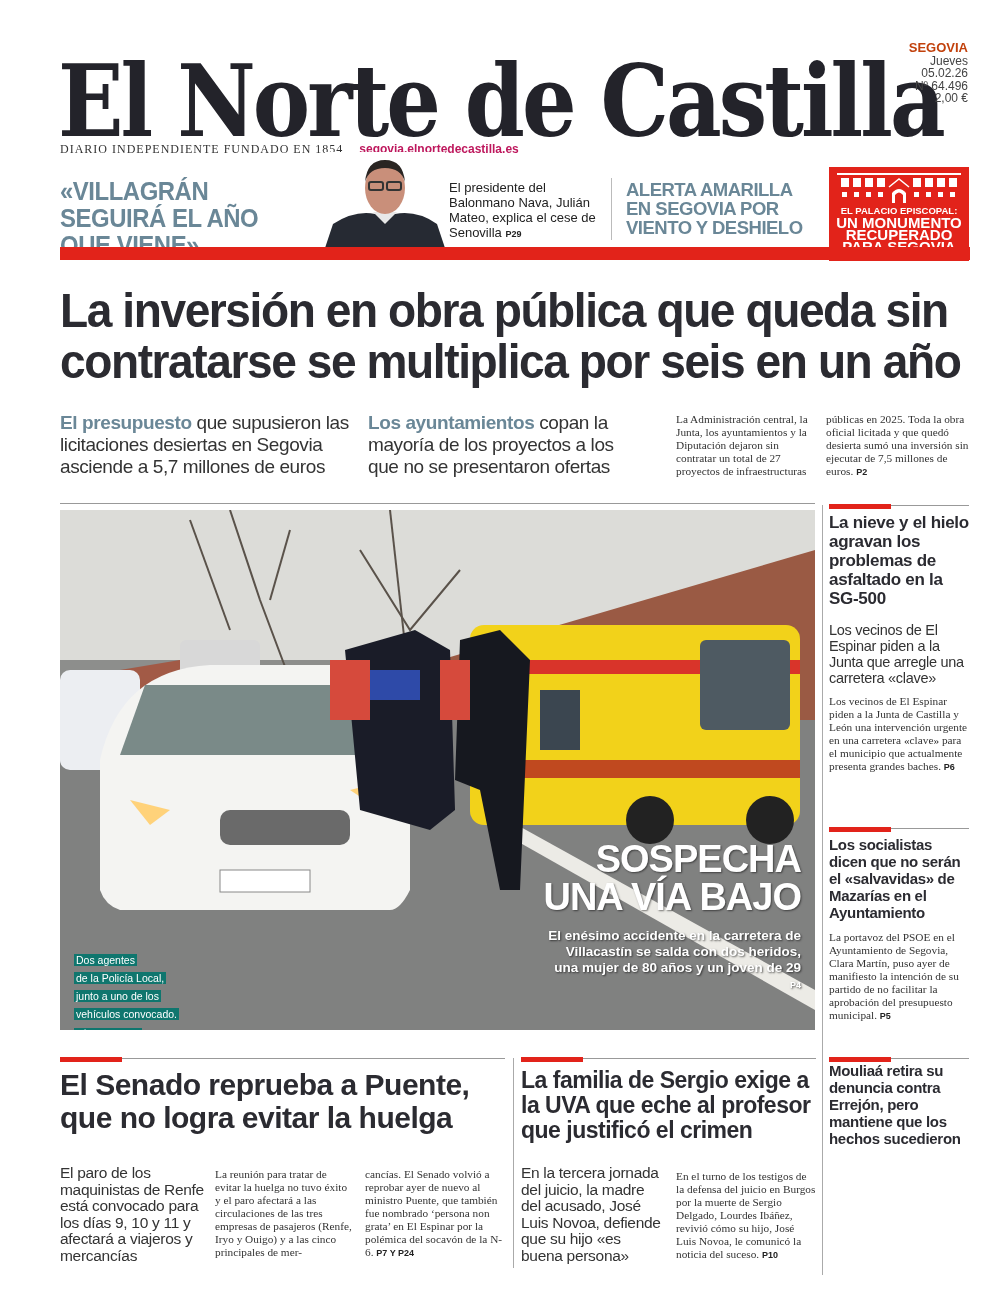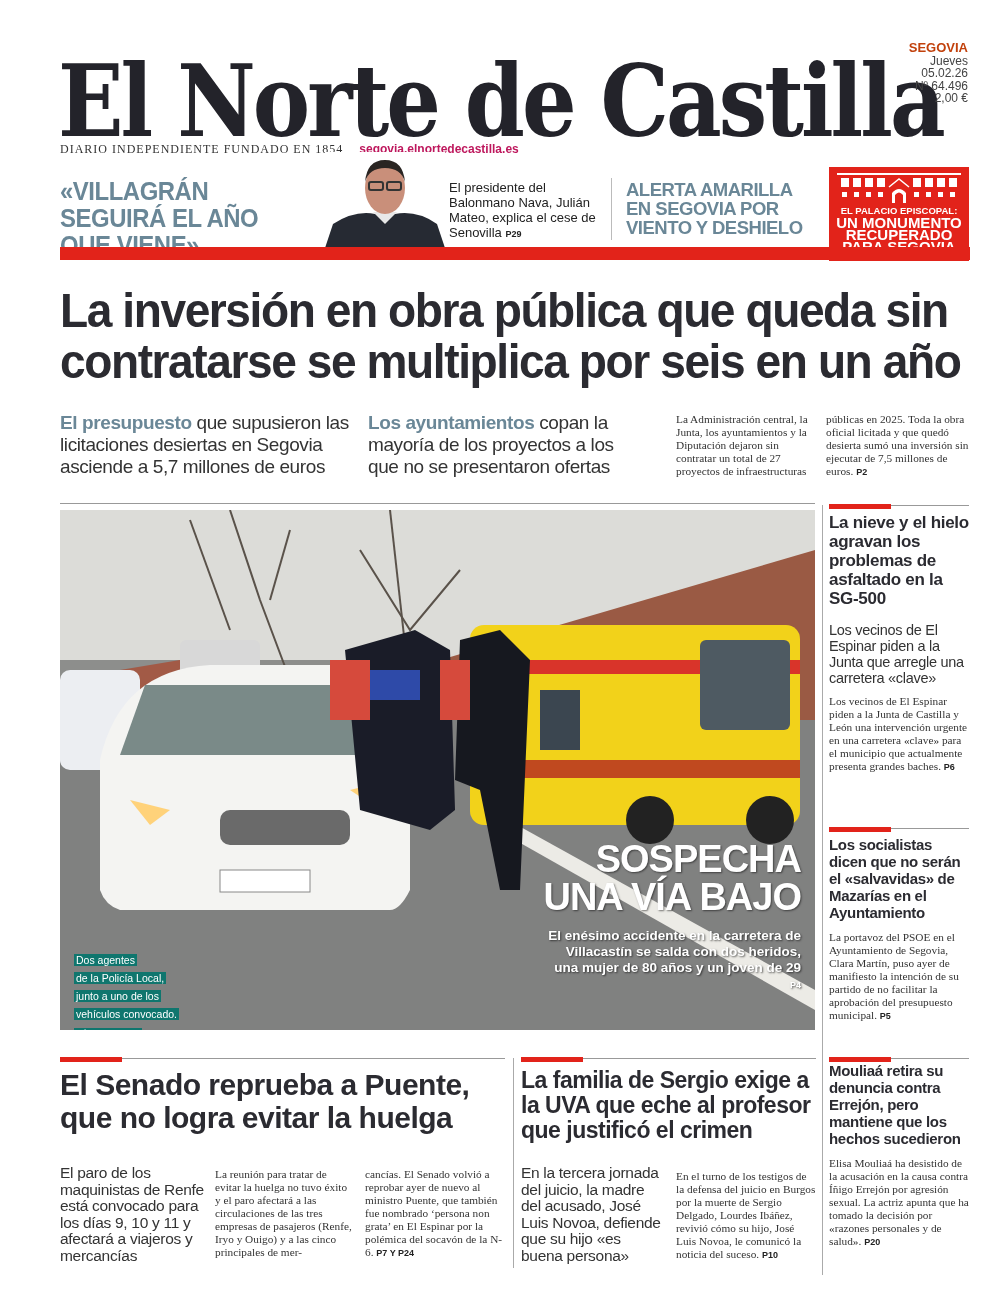--- a/index.html
+++ b/index.html
@@ -199,24 +199,20 @@
   <div class="body-text" style="margin-top:10px;">
     <span>La portavoz del PSOE en el Ayuntamiento de Segovia, Clara Martín, puso ayer de manifiesto la intención de su partido de no facilitar la aprobación del presupuesto municipal.</span>
     <span class="pref">P5</span>
   </div>
 </div>
 
 <div class="abs" style="left:829px;top:1058px;width:140px;">
   <div class="hrule" style="width:140px;"></div>
   <div class="redtab" style="margin-top:-2px;"></div>
   <div class="side-head" style="font-size:15px;line-height:17px;">Mouliaá retira su denuncia contra Errejón, pero mantiene que los hechos sucedieron</div>
-  <div class="body-text" style="margin-top:10px;">
-    <span>Elisa Mouliaá ha desistido de la acusación en la causa contra Íñigo Errejón por agresión sexual. La actriz apunta que ha tomado la decisión por «razones personales y de salud».</span>
-    <span class="pref">P20</span>
-  </div>
 </div>
 
 <div class="abs" style="left:60px;top:1058px;width:445px;">
   <div class="hrule" style="width:445px;"></div>
   <div class="redtab" style="margin-top:-2px;"></div>
   <div class="b-head" style="margin-top:6px;">El Senado reprueba a Puente, que no logra evitar la huelga</div>
 </div>
 <div class="abs b-deck" style="left:60px;top:1165px;width:145px;">El paro de los maquinistas de Renfe está convocado para los días 9, 10 y 11 y afectará a viajeros y mercancías</div>
 <div class="abs body-text" style="left:215px;top:1168px;width:140px;">La reunión para tratar de evitar la huelga no tuvo éxito y el paro afectará a las circulaciones de las tres empresas de pasajeros (Renfe, Iryo y Ouigo) y a las cinco principales de mer-</div>
 <div class="abs body-text" style="left:365px;top:1168px;width:143px;">

